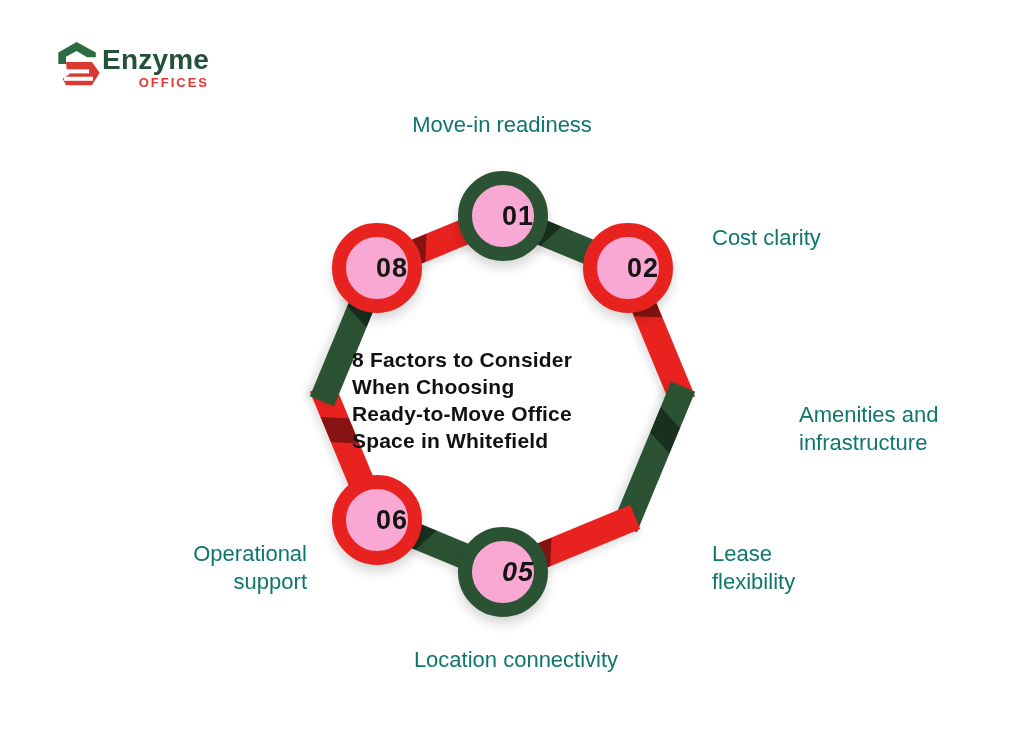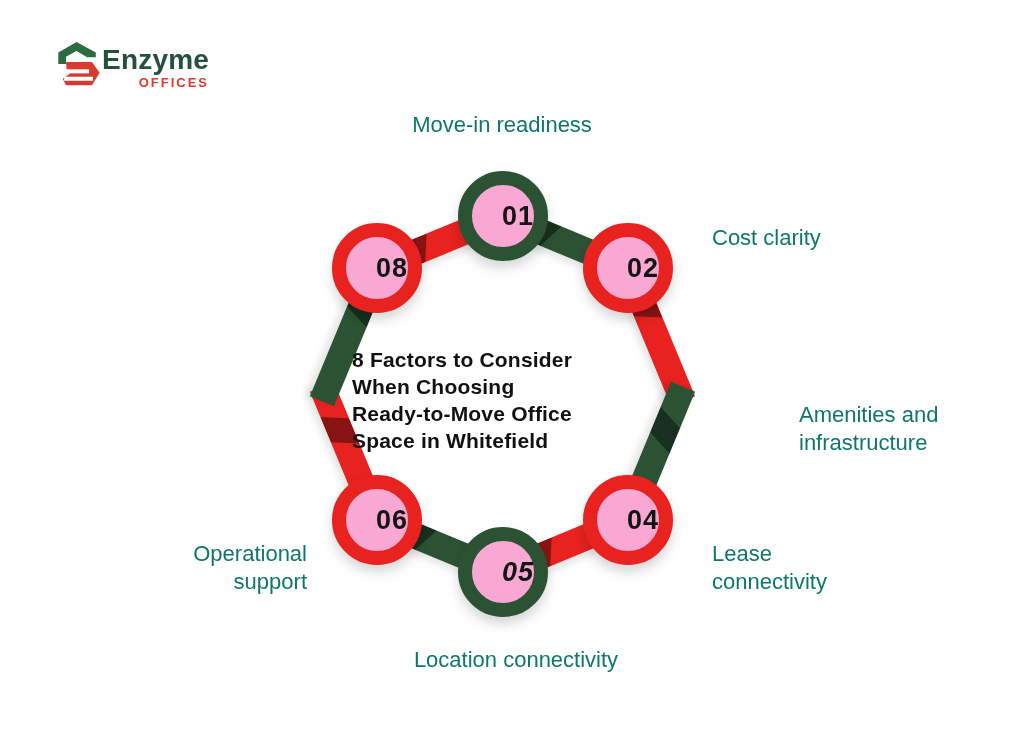--- a/index.html
+++ b/index.html
@@ -104,39 +104,36 @@
   <div class="link l6" style="background-color: rgb(232, 34, 31);"></div>
   <div class="link l7" style="background-color: rgb(42, 82, 51);"></div>
   <div class="link l8" style="background-color: rgb(232, 34, 31);"></div>
 
   <div class="node n1" style="border-color: rgb(42, 82, 51);">
     <span class="num">01</span>
   </div>
   <div class="node n2" style="border-color: rgb(232, 34, 31);">
     <span class="num">02</span>
   </div>
-  <div class="node n4" style="border-color: rgb(232, 34, 31);">
-    <span class="num">04</span>
-  </div>
   <div class="node n5" style="border-color: rgb(42, 82, 51);">
     <span class="num">05</span>
   </div>
   <div class="node n6" style="border-color: rgb(232, 34, 31);">
     <span class="num">06</span>
   </div>
   <div class="node n8" style="border-color: rgb(232, 34, 31);">
     <span class="num">08</span>
   </div>
 
   <div class="label lbl-1">Move-in readiness</div>
   <div class="label lbl-2">Cost clarity</div>
   <div class="label lbl-3">Amenities and
 infrastructure</div>
   <div class="label lbl-4">Lease
-connectivity</div>
+flexibility</div>
   <div class="label lbl-5">Location connectivity</div>
   <div class="label lbl-6">Operational
 support</div>
 
   <div class="center-title">8 Factors to Consider
 When Choosing
 Ready-to-Move Office
 Space in Whitefield</div>
 
 </div>

